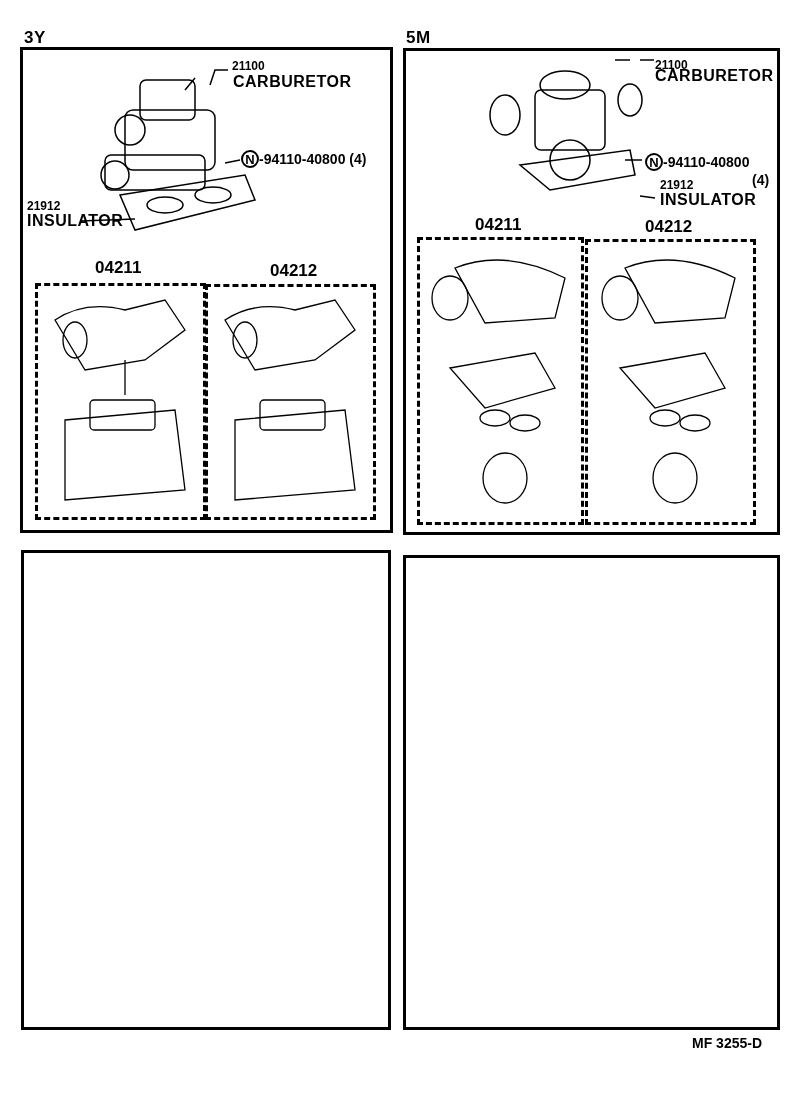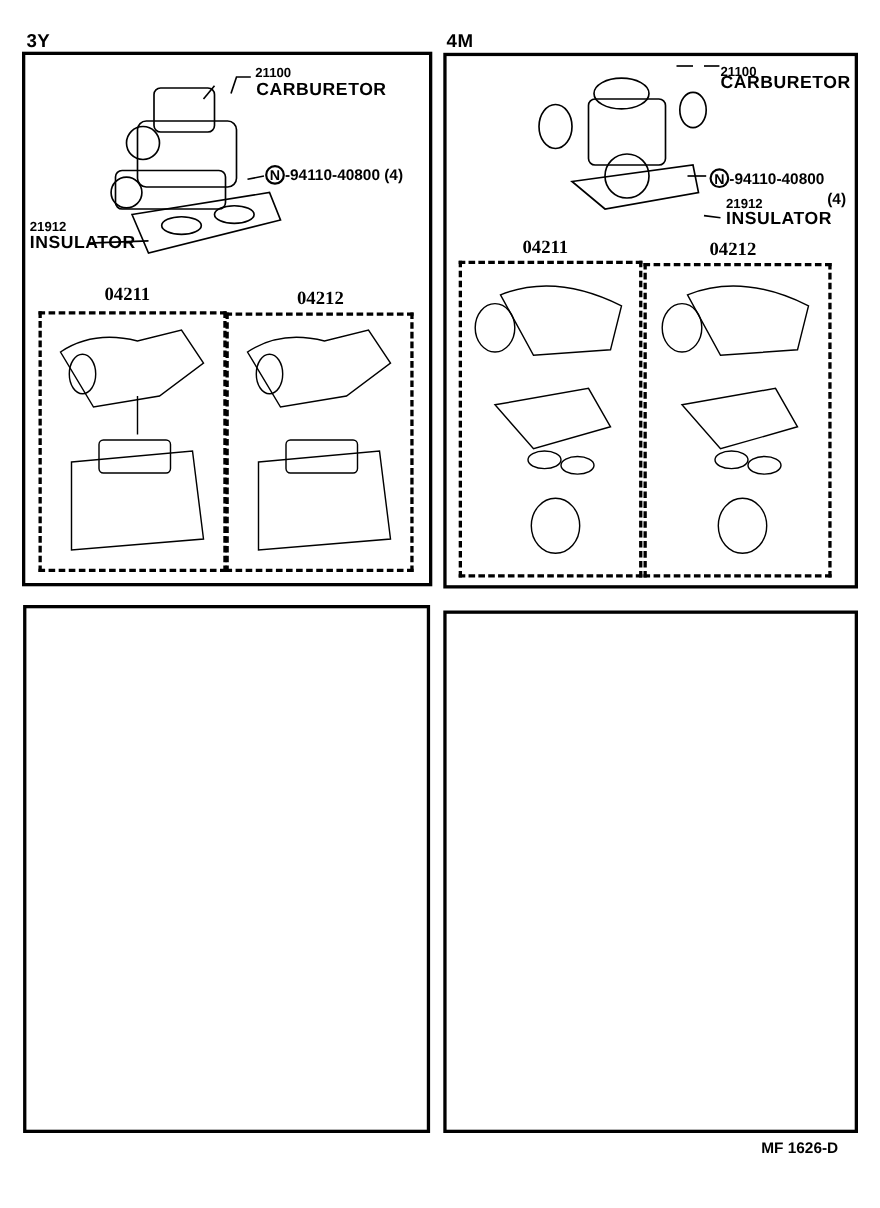--- a/index.html
+++ b/index.html
@@ -2,21 +2,21 @@
 <html><head>
 <meta charset="utf-8">
 <style>
   html,body{margin:0;padding:0;background:#fff;}
   body{width:800px;height:1098px;position:relative;overflow:hidden;font-family:"Liberation Sans",sans-serif;color:#000;}
   .abs{position:absolute;}
   .sec-label{font-weight:bold;font-size:17px;letter-spacing:0.5px;}
   .box{border:3px solid #000;box-sizing:border-box;}
   .pn{font-weight:bold;font-size:12px;line-height:17px;}
   .name{font-weight:bold;font-size:16px;line-height:12px;letter-spacing:0.5px;}
-  .kit{font-size:17px;font-weight:bold;font-family:Liberation Serif, serif;}
+  .kit{font-size:17px;font-weight:bold;}
   .kitbox{border:3px dashed #000;box-sizing:border-box;}
   .nref{font-weight:bold;font-size:14px;display:flex;align-items:center;}
   .ncirc{width:18px;height:18px;border:2px solid #000;border-radius:50%;display:inline-flex;align-items:center;justify-content:center;font-size:13px;font-weight:bold;box-sizing:border-box;}
   svg{position:absolute;overflow:visible;}
   .footer{font-weight:bold;font-size:14px;}
 </style>
 </head>
 <body>
 
 <div class="abs sec-label" style="left:24px;top:28px;">3Y</div>
@@ -71,21 +71,21 @@
 </svg>
 <svg style="left:215px;top:290px;" width="150" height="220">
   <g fill="none" stroke="#000" stroke-width="1.3">
     <path d="M10 30 Q40 10 80 20 L120 10 L140 40 L100 70 L40 80 Z"></path>
     <ellipse cx="30" cy="50" rx="12" ry="18"></ellipse>
     <path d="M20 130 L130 120 L140 200 L20 210 Z"></path>
     <rect x="45" y="110" width="65" height="30" rx="4"></rect>
   </g>
 </svg>
 
-<div class="abs sec-label" style="left:406px;top:28px;">4M</div>
+<div class="abs sec-label" style="left:406px;top:28px;">5M</div>
 <div class="abs box" style="left:403px;top:48px;width:377px;height:487px;"></div>
 
 <svg style="left:490px;top:55px;" width="160" height="150">
   <g fill="none" stroke="#000" stroke-width="1.5">
     <ellipse cx="75" cy="30" rx="25" ry="14"></ellipse>
     <rect x="45" y="35" width="70" height="60" rx="6"></rect>
     <ellipse cx="15" cy="60" rx="15" ry="20"></ellipse>
     <ellipse cx="140" cy="45" rx="12" ry="16"></ellipse>
     <circle cx="80" cy="105" r="20"></circle>
     <path d="M30 110 L140 95 L145 120 L60 135 Z"></path>
@@ -123,13 +123,13 @@
     <path d="M25 120 L110 105 L130 140 L60 160 Z"></path>
     <ellipse cx="70" cy="170" rx="15" ry="8"></ellipse>
     <ellipse cx="100" cy="175" rx="15" ry="8"></ellipse>
     <ellipse cx="80" cy="230" rx="22" ry="25"></ellipse>
   </g>
 </svg>
 
 <div class="abs box" style="left:21px;top:550px;width:370px;height:480px;"></div>
 <div class="abs box" style="left:403px;top:555px;width:377px;height:475px;"></div>
 
-<div class="abs footer" style="left:692px;top:1035px;">MF  1626-D</div>
+<div class="abs footer" style="left:692px;top:1035px;">MF  3255-D</div>
 
 </body></html>

